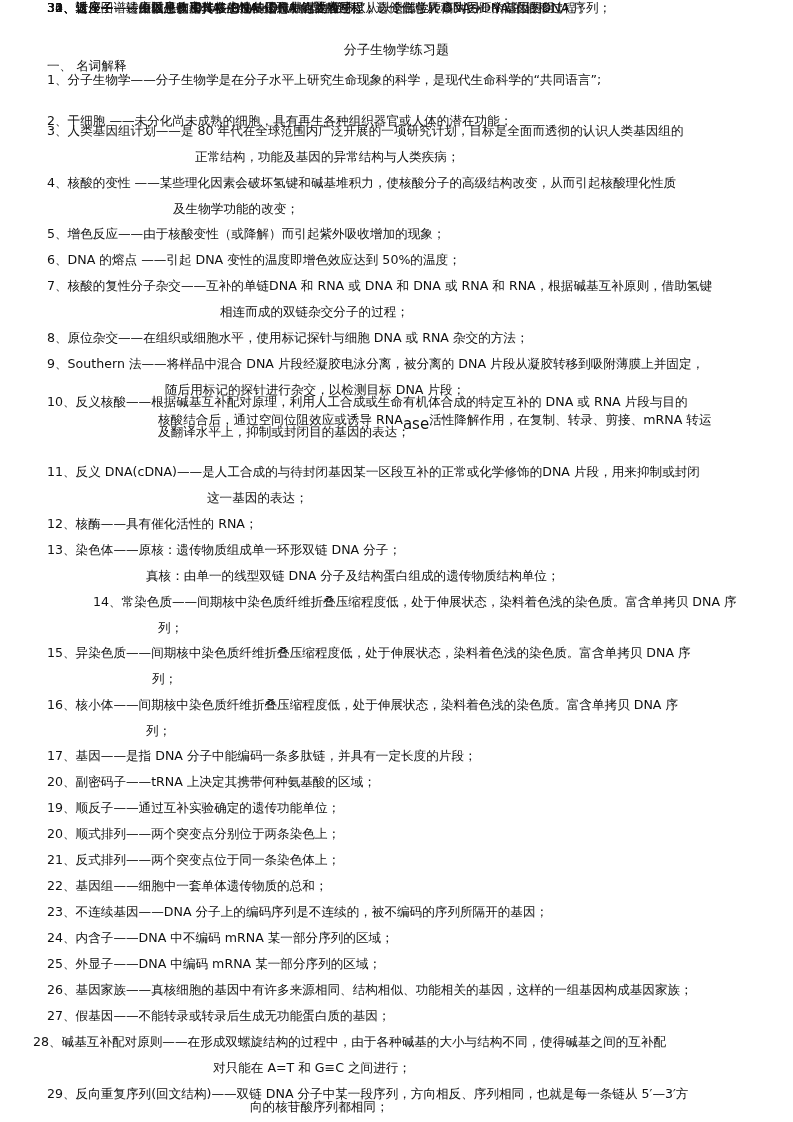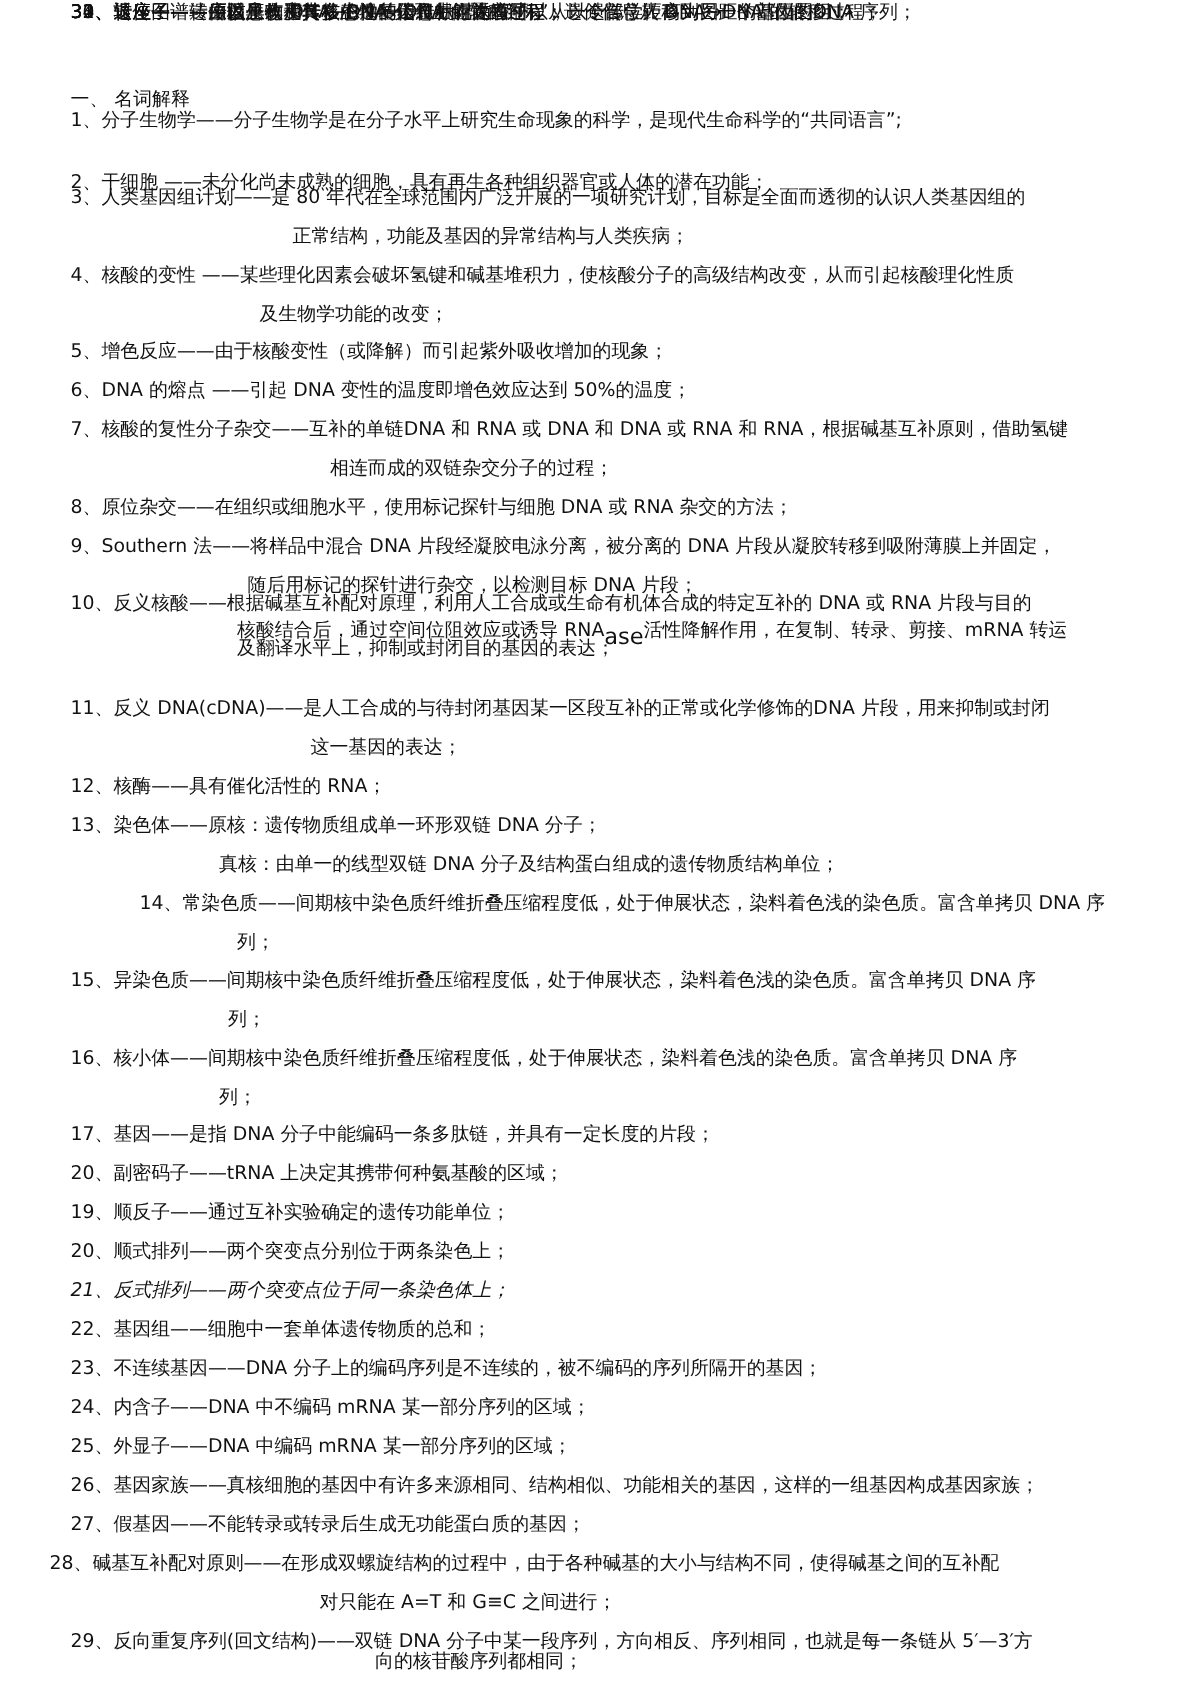--- a/index.html
+++ b/index.html
@@ -8,20 +8,21 @@
   .page { position: absolute; left: 0; top: 0; width: 793px; height: 1122px; background: #fff; }
   .title { position: absolute; top: 41px; left: 0; width: 793px; text-align: center;
            font-size: 13px; letter-spacing: 0.2px; }
   .line { position: absolute; font-size: 12.6px; white-space: nowrap; line-height: 16px; }
   .sub { font-size: 15px; vertical-align: -5px; }
 </style>
 </head>
 <body>
 
 <div class="page">
+  <div class="title">分子生物学练习题</div>
   <div class="line" style="left:47px;top:58px">一、  名词解释</div>
   <div id="lines">
       <div class="line" style="left: 47px; top: 72px;"><span>1、分子生物学——分子生物学是在分子水平上研究生命现象的科学，是现代生命科学的“共同语言”;</span></div>
       <div class="line" style="left: 47px; top: 97px; margin-top: 16px;"><span>2、干细胞 ——未分化尚未成熟的细胞，具有再生各种组织器官或人体的潜在功能；</span></div>
       <div class="line" style="left: 47px; top: 123px;"><span>3、人类基因组计划——是 80 年代在全球范围内广泛开展的一项研究计划，目标是全面而透彻的认识人类基因组的</span></div>
       <div class="line" style="left: 195px; top: 149px;"><span>正常结构，功能及基因的异常结构与人类疾病；</span></div>
       <div class="line" style="left: 47px; top: 175px;"><span>4、核酸的变性 ——某些理化因素会破坏氢键和碱基堆积力，使核酸分子的高级结构改变，从而引起核酸理化性质</span></div>
       <div class="line" style="left: 173px; top: 201px;"><span>及生物学功能的改变；</span></div>
       <div class="line" style="left: 47px; top: 226px;"><span>5、增色反应——由于核酸变性（或降解）而引起紫外吸收增加的现象；</span></div>
       <div class="line" style="left: 47px; top: 252px;"><span>6、DNA 的熔点 ——引起 DNA 变性的温度即增色效应达到 50%的温度；</span></div>
@@ -41,21 +42,21 @@
       <div class="line" style="left: 47px; top: 594px; margin-left: 46px;"><span>14、常染色质——间期核中染色质纤维折叠压缩程度低，处于伸展状态，染料着色浅的染色质。富含单拷贝 DNA 序</span></div>
       <div class="line" style="left: 158px; top: 620px;"><span>列；</span></div>
       <div class="line" style="left: 47px; top: 645px;"><span>15、异染色质——间期核中染色质纤维折叠压缩程度低，处于伸展状态，染料着色浅的染色质。富含单拷贝 DNA 序</span></div>
       <div class="line" style="left: 152px; top: 671px;"><span>列；</span></div>
       <div class="line" style="left: 47px; top: 697px;"><span>16、核小体——间期核中染色质纤维折叠压缩程度低，处于伸展状态，染料着色浅的染色质。富含单拷贝 DNA 序</span></div>
       <div class="line" style="left: 146px; top: 723px;"><span>列；</span></div>
       <div class="line" style="left: 47px; top: 748px;"><span>17、基因——是指 DNA 分子中能编码一条多肽链，并具有一定长度的片段；</span></div>
       <div class="line" style="left: 47px; top: 774px;"><span>20、副密码子——tRNA 上决定其携带何种氨基酸的区域；</span></div>
       <div class="line" style="left: 47px; top: 800px;"><span>19、顺反子——通过互补实验确定的遗传功能单位；</span></div>
       <div class="line" style="left: 47px; top: 826px;"><span>20、顺式排列——两个突变点分别位于两条染色上；</span></div>
-      <div class="line" style="left: 47px; top: 852px; font-style: italic;"><span>21、反式排列——两个突变点位于同一条染色体上；</span></div>
+      <div class="line" style="left: 47px; top: 852px;"><span>21、反式排列——两个突变点位于同一条染色体上；</span></div>
       <div class="line" style="left: 47px; top: 878px;"><span>22、基因组——细胞中一套单体遗传物质的总和；</span></div>
       <div class="line" style="left: 47px; top: 904px;"><span>23、不连续基因——DNA 分子上的编码序列是不连续的，被不编码的序列所隔开的基因；</span></div>
       <div class="line" style="left: 47px; top: 930px;"><span>24、内含子——DNA 中不编码 mRNA 某一部分序列的区域；</span></div>
       <div class="line" style="left: 47px; top: 956px;"><span>25、外显子——DNA 中编码 mRNA 某一部分序列的区域；</span></div>
       <div class="line" style="left: 47px; top: 982px;"><span>26、基因家族——真核细胞的基因中有许多来源相同、结构相似、功能相关的基因，这样的一组基因构成基因家族；</span></div>
       <div class="line" style="left: 47px; top: 1008px;"><span>27、假基因——不能转录或转录后生成无功能蛋白质的基因；</span></div>
       <div class="line" style="left: 33px; top: 1034px;"><span>28、碱基互补配对原则——在形成双螺旋结构的过程中，由于各种碱基的大小与结构不同，使得碱基之间的互补配</span></div>
       <div class="line" style="left: 213px; top: 1060px;"><span>对只能在 A=T 和 G≡C 之间进行；</span></div>
       <div class="line" style="left: 47px; top: 1086px;"><span>29、反向重复序列(回文结构)——双链 DNA 分子中某一段序列，方向相反、序列相同，也就是每一条链从 5′—3′方</span></div>
       <div class="line" style="left: 250px; top: 1099px;"><span>向的核苷酸序列都相同；</span></div>

